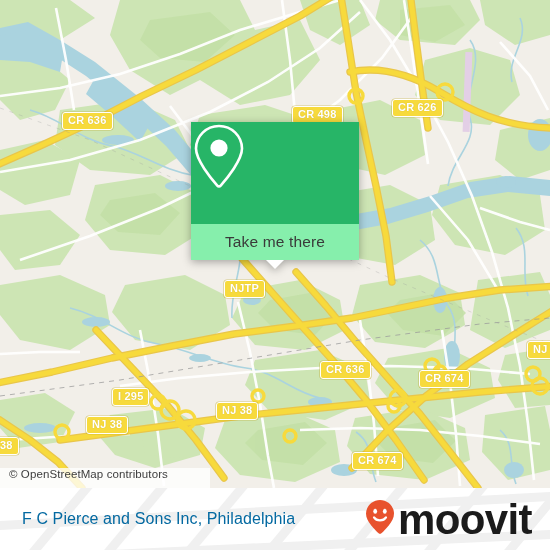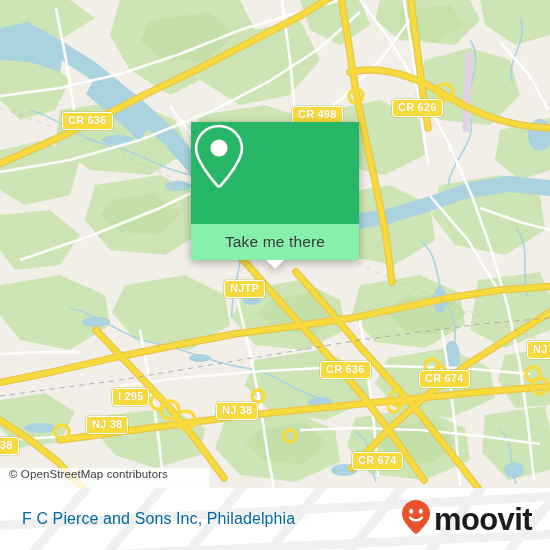--- a/index.html
+++ b/index.html
@@ -82,21 +82,21 @@
     position:absolute;left:22px;top:0;height:62px;
     display:flex;align-items:center;
     font-size:16px;color:#0369a1;letter-spacing:.1px;
     white-space:nowrap;z-index:5;
   }
   #footer .logo{
     position:absolute;right:18px;top:0;height:62px;
     display:flex;align-items:center;gap:3px;z-index:5;
   }
   #footer .logo .word{
-    font-size:31px;font-weight:bold;color:#1b1b1b;
+    font-size:42px;font-weight:bold;color:#1b1b1b;
     letter-spacing:-.6px;line-height:31px;text-align:center;
   }
 </style>
 </head>
 <body>
 
 <div id="root">
 
   <div id="map">
 

